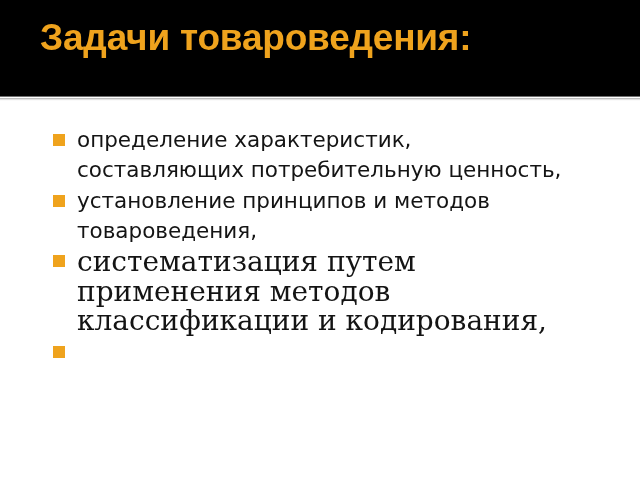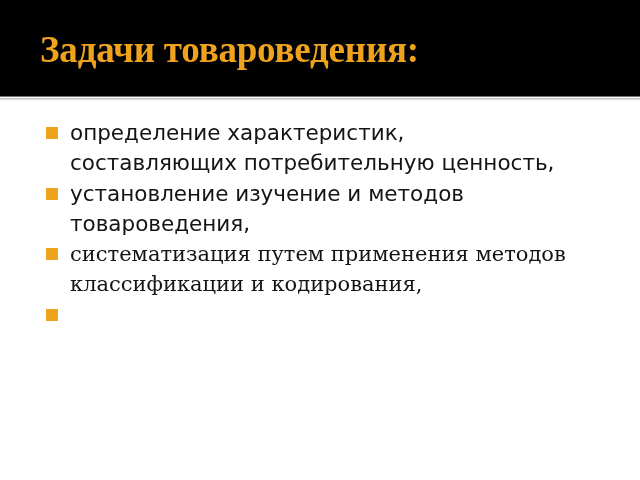--- a/index.html
+++ b/index.html
@@ -28,24 +28,24 @@
     left: 0;
     top: 0;
     width: 640px;
     height: 96px;
     background: #000000;
   }
 
   .slide-title {
     position: absolute;
     left: 40px;
-    top: 28px;
+    top: 16px;
     width: 580px;
     color: #efa31d;
-    font-family: Liberation Serif, serif;
+    font-family: Liberation Sans, sans-serif;
     font-weight: bold;
     font-size: 37px;
     line-height: 44px;
     letter-spacing: -0.2px;
     white-space: nowrap;
     text-shadow: 0 1px 0 rgba(0,0,0,0.6);
   }
 
   
   .divider {
@@ -68,42 +68,42 @@
     left: 0;
     top: 101px;
     width: 640px;
     height: 379px;
     background: #ffffff;
     overflow: hidden;
   }
 
   .bullet-list {
     list-style: none;
-    margin: 0;
+    margin: 7px;
     padding: 17px 0 0 0;
   }
 
   .bullet-item {
     position: relative;
     margin: 0 0 2px 0;
     padding: 0 64px 0 70px;
     color: #141414;
     font-size: 22.5px;
     line-height: 29px;
   }
 
   .bullet-item.font-sans {
     font-family: "DejaVu Sans", sans-serif;
     font-size: 21.5px;
     line-height: 29.5px;
   }
 
   .bullet-item.font-serif {
     font-family: "DejaVu Serif", serif;
-    font-size: 21px;
+    font-size: 28px;
     line-height: 29.5px;
   }
 
   .bullet-marker {
     position: absolute;
     left: 46px;
     top: 9px;
     width: 12px;
     height: 12px;
     background: #efa31d;
@@ -132,21 +132,21 @@
   <div class="body-area">
     <ul class="bullet-list">
 
       <li class="bullet-item font-sans">
         <span class="bullet-marker"></span>
         <span class="bullet-text">определение характеристик, составляющих потребительную ценность,</span>
       </li>
 
       <li class="bullet-item font-sans">
         <span class="bullet-marker"></span>
-        <span class="bullet-text">установление изучение и методов товароведения,</span>
+        <span class="bullet-text">установление принципов и методов товароведения,</span>
       </li>
 
       <li class="bullet-item font-serif">
         <span class="bullet-marker"></span>
         <span class="bullet-text">систематизация путем применения методов классификации и кодирования,</span>
       </li>
 
       <li class="bullet-item font-serif">
         <span class="bullet-marker"></span>
       </li>

